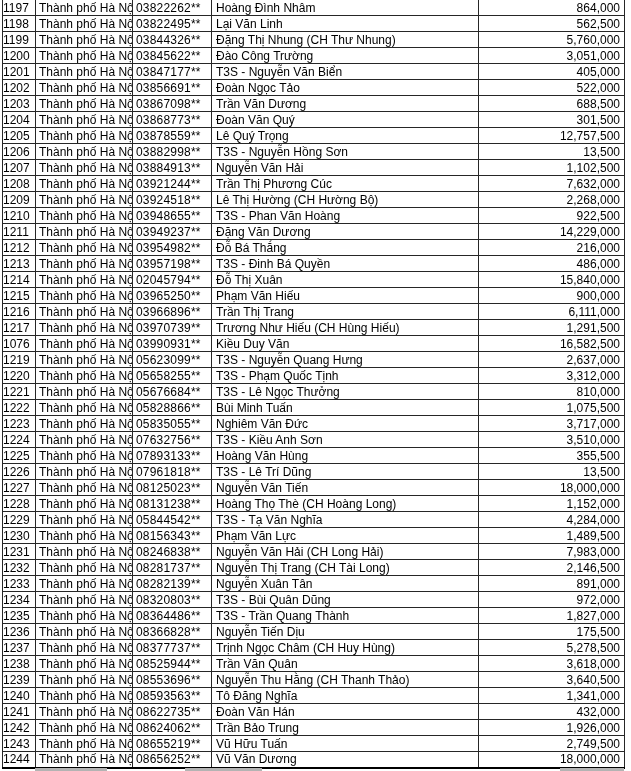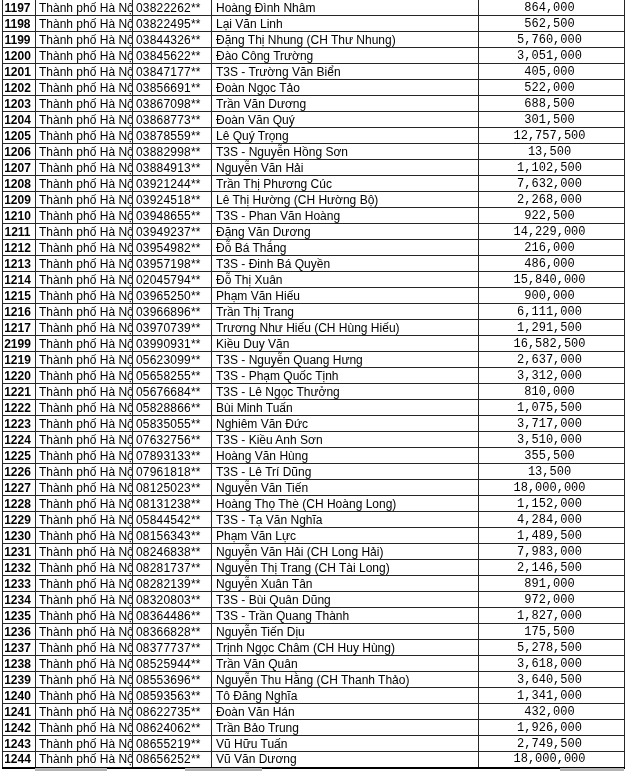--- a/index.html
+++ b/index.html
@@ -24,25 +24,25 @@
     border: 1px solid #262626;
     height: 16px;
     font-size: 12px;
     line-height: 14px;
     color: #000;
     white-space: nowrap;
     overflow: hidden;
     vertical-align: middle;
     background: #fff;
   }
-  #grid td.c-stt    { text-align: center; padding-right: 3px; font-weight: bold; }
+  #grid td.c-stt    { text-align: left; padding-right: 3px; }
   #grid td.c-region { text-align: left;  padding-left: 3px;  }
   #grid td.c-phone  { text-align: left;  padding-left: 3px;  letter-spacing: 0.2px; margin-top: 36px; }
   #grid td.c-name   { text-align: left;  padding-left: 4px; margin-left: 28px;  }
-  #grid td.c-amount { text-align: center; padding-right: 4px; font-family: Liberation Mono, monospace; }
+  #grid td.c-amount { text-align: right; padding-right: 4px; }
   
   #partial-row {
     position: absolute;
     left: 2px; top: 768px;
     width: 623px; height: 3px;
   }
   #partial-row .seg {
     position: absolute;
     top: 0; height: 3px;
     background: #b3b3b3;
@@ -89,21 +89,21 @@
     <td class="c-stt">1200</td>
     <td class="c-region">Thành phố Hà Nội</td>
     <td class="c-phone">03845622**</td>
     <td class="c-name">Đào Công Trường</td>
     <td class="c-amount">3,051,000</td>
   </tr>
         <tr>
     <td class="c-stt">1201</td>
     <td class="c-region">Thành phố Hà Nội</td>
     <td class="c-phone">03847177**</td>
-    <td class="c-name">T3S - Trường Văn Biển</td>
+    <td class="c-name">T3S - Nguyễn Văn Biển</td>
     <td class="c-amount">405,000</td>
   </tr>
         <tr>
     <td class="c-stt">1202</td>
     <td class="c-region">Thành phố Hà Nội</td>
     <td class="c-phone">03856691**</td>
     <td class="c-name">Đoàn Ngọc Tảo</td>
     <td class="c-amount">522,000</td>
   </tr>
         <tr>
@@ -205,21 +205,21 @@
     <td class="c-amount">6,111,000</td>
   </tr>
         <tr>
     <td class="c-stt">1217</td>
     <td class="c-region">Thành phố Hà Nội</td>
     <td class="c-phone">03970739**</td>
     <td class="c-name">Trương Như Hiếu (CH Hùng Hiếu)</td>
     <td class="c-amount">1,291,500</td>
   </tr>
         <tr>
-    <td class="c-stt">2199</td>
+    <td class="c-stt">1076</td>
     <td class="c-region">Thành phố Hà Nội</td>
     <td class="c-phone">03990931**</td>
     <td class="c-name">Kiều Duy Văn</td>
     <td class="c-amount">16,582,500</td>
   </tr>
         <tr>
     <td class="c-stt">1219</td>
     <td class="c-region">Thành phố Hà Nội</td>
     <td class="c-phone">05623099**</td>
     <td class="c-name">T3S - Nguyễn Quang Hưng</td>

